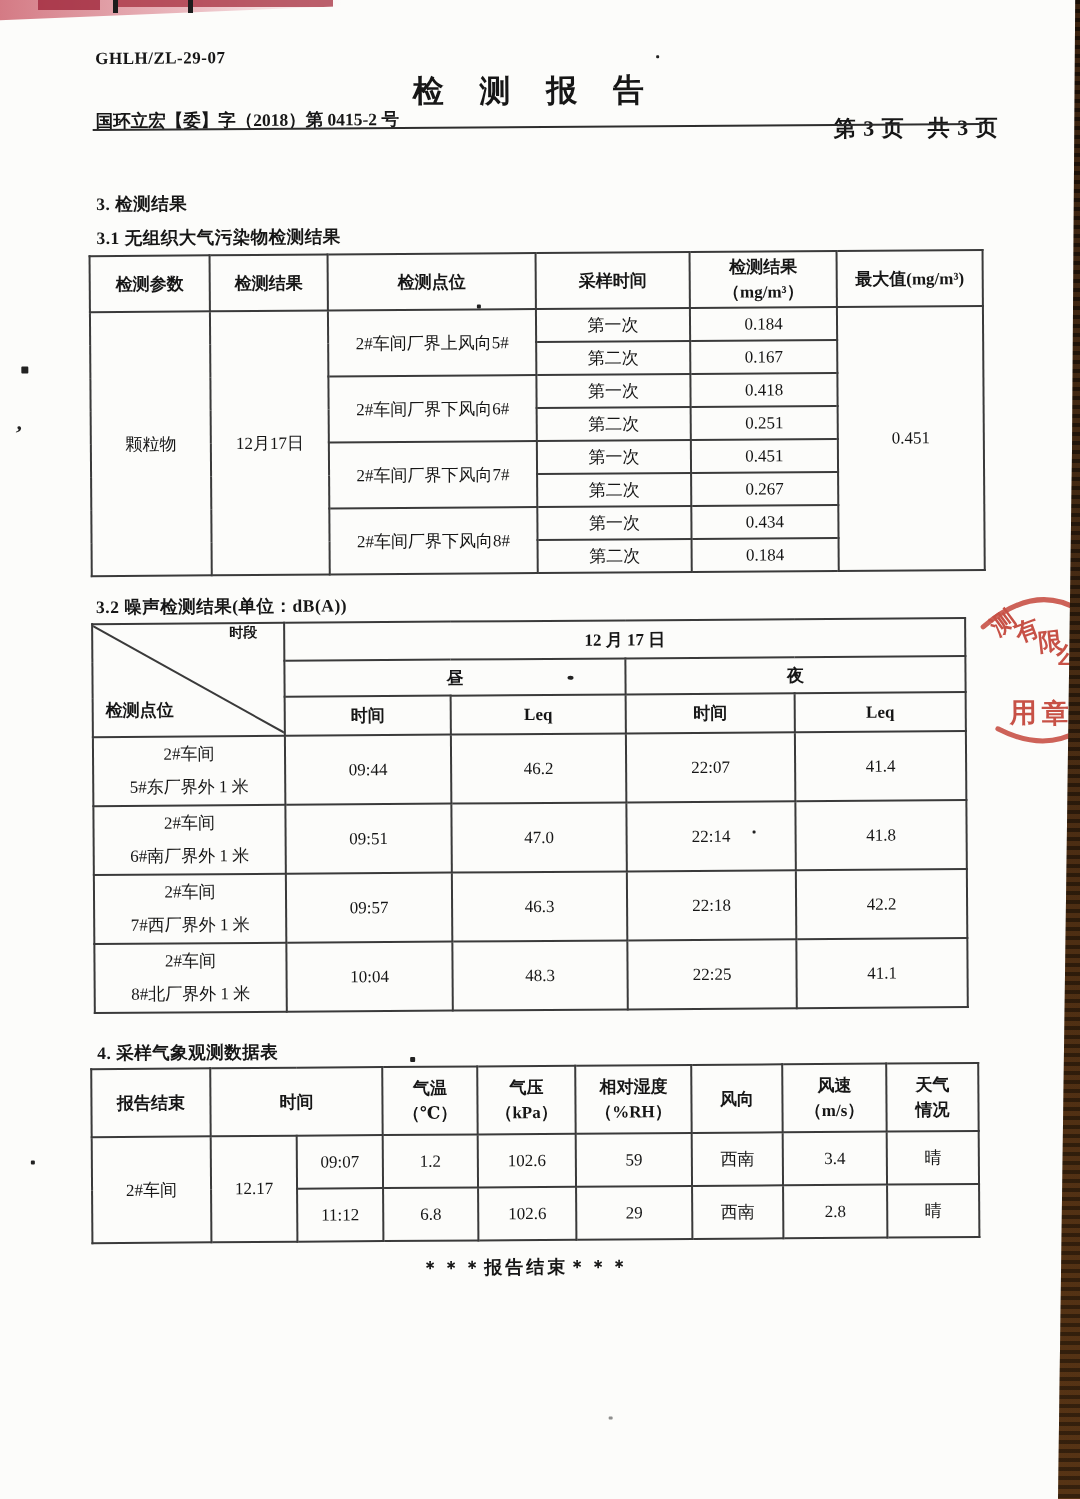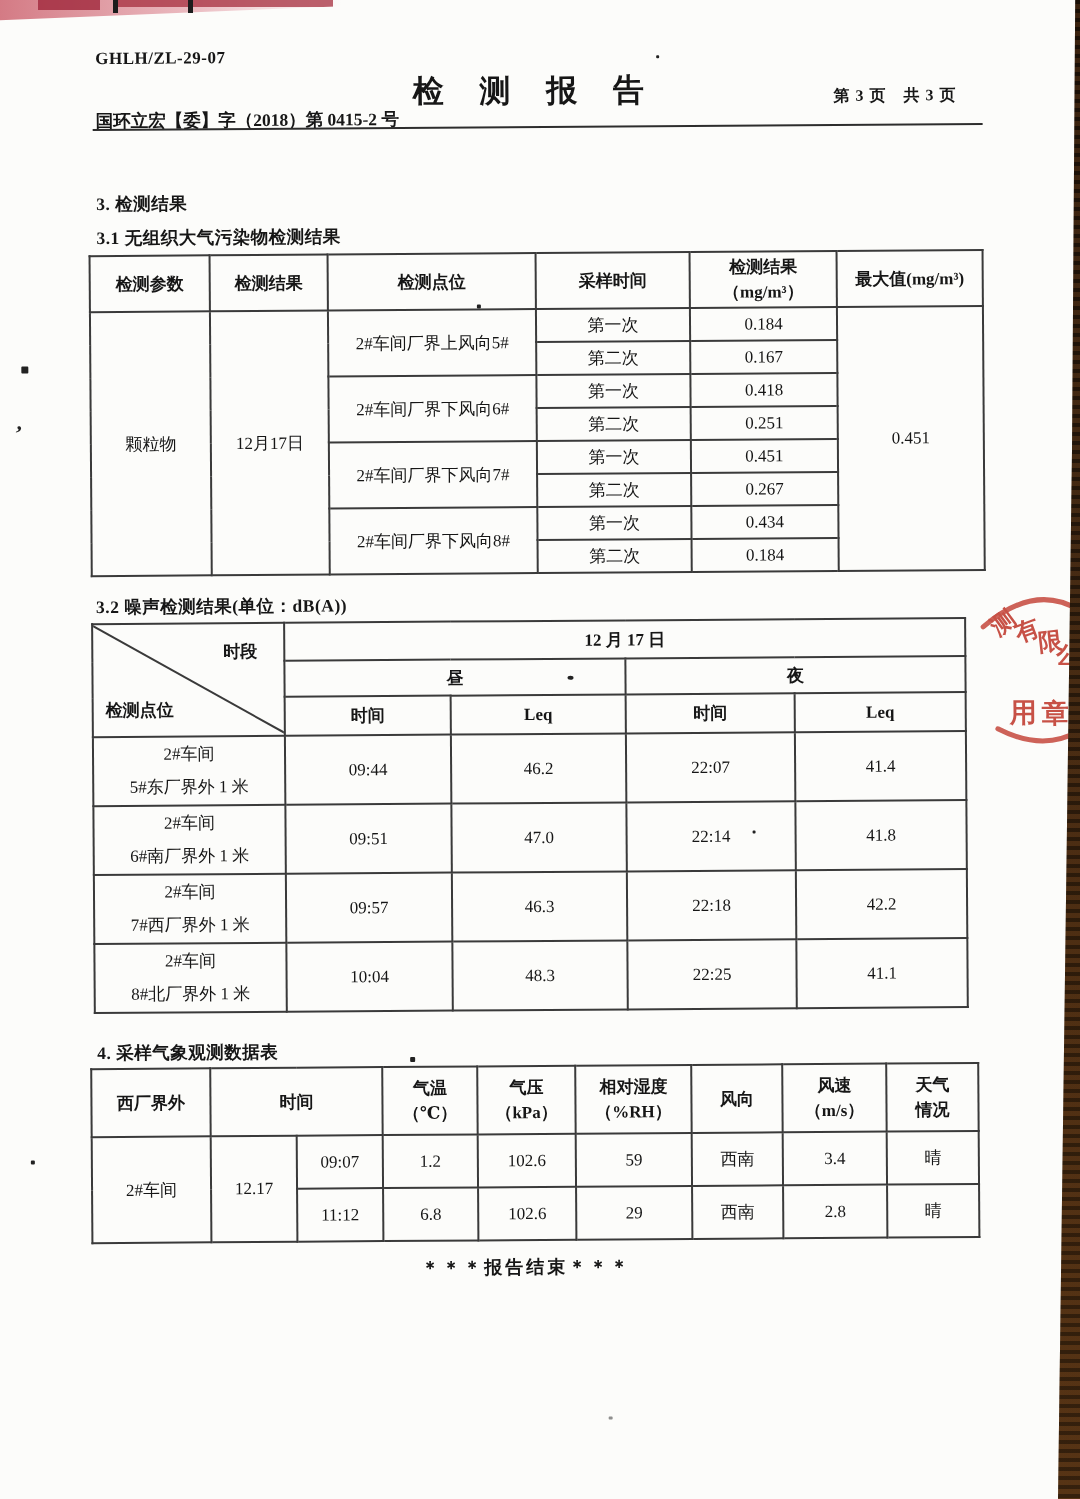--- a/index.html
+++ b/index.html
@@ -12,21 +12,21 @@
   .sheet{
     position:absolute;inset:0;
     transform:rotate(-0.4deg);
     transform-origin:540px 750px;
   }
   .abs{position:absolute;}
   
   .form-code{left:100px;top:46px;font-size:17px;font-weight:bold;letter-spacing:.5px;}
   .title{left:0;top:70px;width:1080px;text-align:center;font-size:31px;font-weight:bold;letter-spacing:14px;}
   .doc-number{left:100px;top:106px;font-size:17.5px;font-weight:bold;}
-  .page-label{left:838px;top:88px;font-size:16px;font-weight:bold;letter-spacing:1px;}
+  .page-label{left:838px;top:116px;font-size:22px;font-weight:bold;letter-spacing:1px;}
   .head-rule{left:97px;top:126px;width:890px;height:0;border-top:2.5px solid #2d2d2d;}
   
   .sec{font-size:17.5px;font-weight:bold;letter-spacing:.5px;}
   .sec3{left:100px;top:189px;}
   .sec31{left:100px;top:223px;}
   .sec32{left:97px;top:592px;}
   .sec4{left:95px;top:1038px;}
   .end-line{left:0;top:1255px;width:1045px;text-align:center;font-size:18px;font-weight:bold;letter-spacing:3px;}
   
   table.t{border-collapse:collapse;table-layout:fixed;position:absolute;}
@@ -42,21 +42,21 @@
   #tbl2 tr.h2 td{height:34px;font-weight:bold;}
   #tbl2 tr.h3 td{height:37px;font-weight:bold;}
   #tbl2 tr.dr td{height:67px;}
   #tbl3{left:88px;top:1065px;}
   #tbl3 tr.hdr td{height:66px;font-weight:bold;}
   #tbl3 tr.dr td{height:51px;}
   
   .diag{position:relative;}
   .diag .slash{position:absolute;left:0;top:0;width:223px;height:0;
     border-top:2px solid #3a3a3a;transform:rotate(29.5deg);transform-origin:0 0;}
-  .diag .lbl-top{position:absolute;top:16px;right:26px;font-size:17px;font-weight:bold;}
+  .diag .lbl-top{position:absolute;top:0;right:26px;font-size:14px;font-weight:bold;}
   .diag .lbl-bottom{position:absolute;bottom:14px;left:12px;font-size:17px;font-weight:bold;}
   
   .band-top{position:absolute;left:0;top:0;width:342px;height:22px;z-index:5;
     background:linear-gradient(to right,rgba(205,100,112,.85),rgba(225,150,160,.65) 55%,rgba(238,200,206,.35) 85%,rgba(240,210,214,0));
     clip-path:polygon(0 0,100% 0,100% 28%,0 92%);}
   .band-top .dark1{position:absolute;left:38px;top:0;width:62px;height:10px;background:rgba(160,40,60,.8);}
   .band-top .dark2{position:absolute;left:118px;top:0;width:215px;height:7px;background:rgba(165,45,62,.75);}
   .tick{position:absolute;top:0;width:5px;height:13px;background:#1c1c1c;z-index:6;}
   .edge-right{position:absolute;right:0;top:0;width:40px;height:1499px;z-index:9;
     background:
@@ -239,21 +239,21 @@
         <col style="width:86px">
       <col style="width:95px">
         <col style="width:98px">
         <col style="width:116px">
       <col style="width:91px">
         <col style="width:104px">
         <col style="width:92px">
       </colgroup>
     <tbody>
         <tr class="hdr">
-      <td>西厂界外</td>
+      <td>报告结束</td>
       <td colspan="2">时间</td>
       <td>
         <span class="hline">气温</span>
         <span class="hline">（℃）</span>
       </td>
       <td>
         <span class="hline">气压</span>
         <span class="hline">（kPa）</span>
       </td>
       <td>

